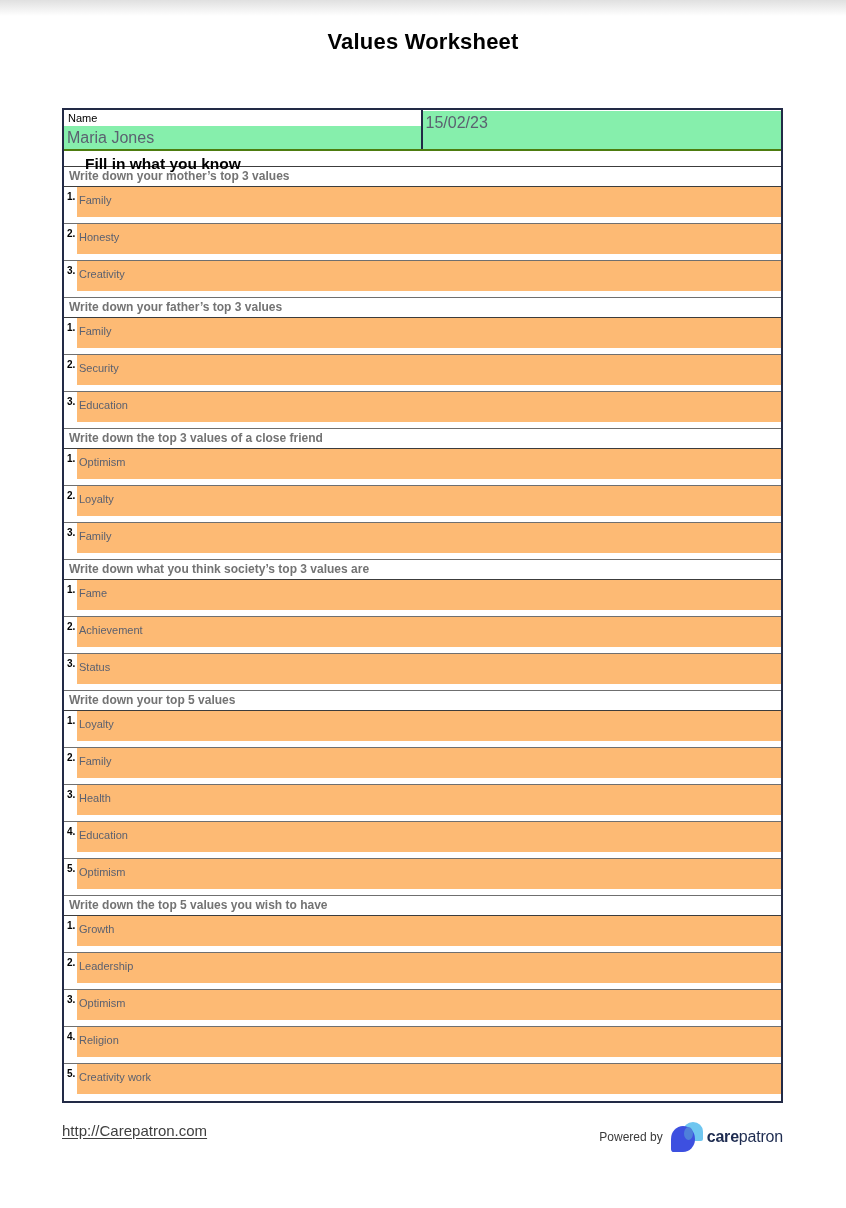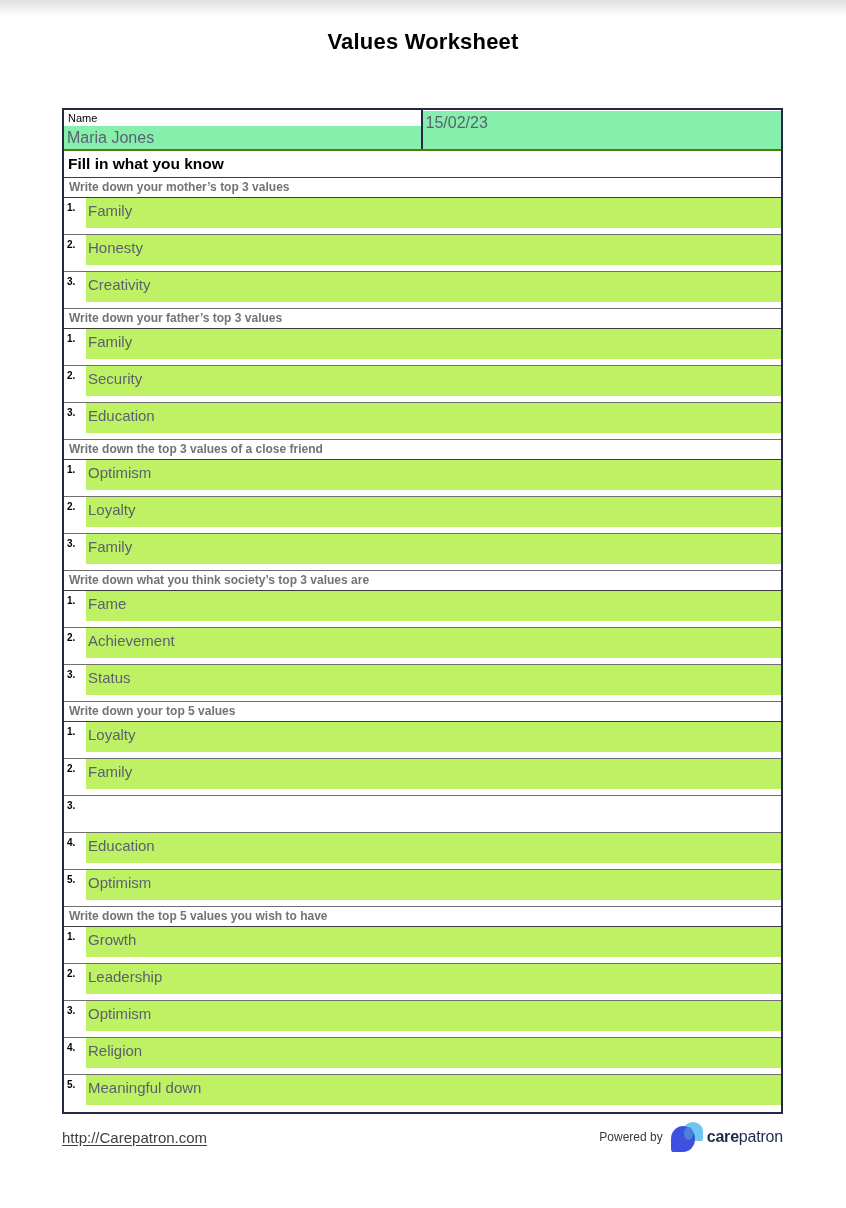--- a/index.html
+++ b/index.html
@@ -30,23 +30,23 @@
   .hdr-cell { width:50%; display:flex; flex-direction:column; }
   .hdr-cell.name-cell { border-right:2px solid #222a46; }
   .hdr-label { font-size:11px; color:#000; padding:2px 0 0 4px; line-height:13px; }
   .hdr-value {
     flex:1; margin-top:1px;
     background:#86efac; color:#5b6170;
     font-size:16px; padding:2px 0 0 3px; line-height:19px;
   }
   
   .fill-row {
-    height:27px; line-height:26px;
+    height:16px; line-height:26px;
     font-size:15.5px; font-weight:700; color:#000;
-    padding-left:4px;
+    padding-left:21px;
     border-bottom:1px solid #3c3c3c;
   }
   
   .sec-head {
     height:20px; line-height:19px;
     font-size:12px; font-weight:700; color:#737373;
     padding-left:5px;
     border-bottom:1px solid #3c3c3c;
   }
   
@@ -56,28 +56,28 @@
     background:#fff;
   }
   .ans-row:last-child { border-bottom:none; }
   .ans-num {
     flex:none; width:13px;
     font-size:10px; font-weight:700; color:#000;
     padding:4px 0 0 3px;
   }
   .ans-field {
     flex:1; height:30px;
-    background:#bef264;
-    font-size:15px; color:#5b6170;
-    padding:4px 0 0 2px; line-height:18px;margin-left:9px;
+    background:#fdba74;
+    font-size:11px; color:#5b6170;
+    padding:4px 0 0 2px; line-height:18px;
   }
   
   .footer {
     position:absolute; left:62px; top:1122px; width:721px;
-    display:flex; justify-content:space-between; align-items:center;
+    display:flex; justify-content:space-between; align-items:flex-start;
   }
   .site-link {
     font-size:15px; color:#3f3f3f;
     text-decoration:underline; text-underline-offset:2px;
     cursor:pointer;
   }
   .powered { display:flex; align-items:center; }
   .powered-text { font-size:12px; color:#3a3a3a; margin-right:8px; }
   .logo-mark { position:relative; width:33px; height:30px; display:inline-block; margin-right:3px; }
   .bubble-right {
@@ -175,20 +175,21 @@
       <div class="ans-row">
         <span class="ans-num">1.</span>
         <div class="ans-field">Loyalty</div>
       </div>
       <div class="ans-row">
         <span class="ans-num">2.</span>
         <div class="ans-field">Family</div>
       </div>
       <div class="ans-row">
         <span class="ans-num">3.</span>
+        <div class="ans-field">Health</div>
       </div>
       <div class="ans-row">
         <span class="ans-num">4.</span>
         <div class="ans-field">Education</div>
       </div>
       <div class="ans-row">
         <span class="ans-num">5.</span>
         <div class="ans-field">Optimism</div>
       </div>
       <div class="sec-head">Write down the top 5 values you wish to have</div>
@@ -203,21 +204,21 @@
       <div class="ans-row">
         <span class="ans-num">3.</span>
         <div class="ans-field">Optimism</div>
       </div>
       <div class="ans-row">
         <span class="ans-num">4.</span>
         <div class="ans-field">Religion</div>
       </div>
       <div class="ans-row">
         <span class="ans-num">5.</span>
-        <div class="ans-field">Meaningful down</div>
+        <div class="ans-field">Creativity work</div>
       </div>
     </div>
 
 </div>
 
 <div class="footer">
   <a class="site-link">http://Carepatron.com</a>
   <div class="powered">
     <span class="powered-text">Powered by</span>
     <span class="logo-mark">

